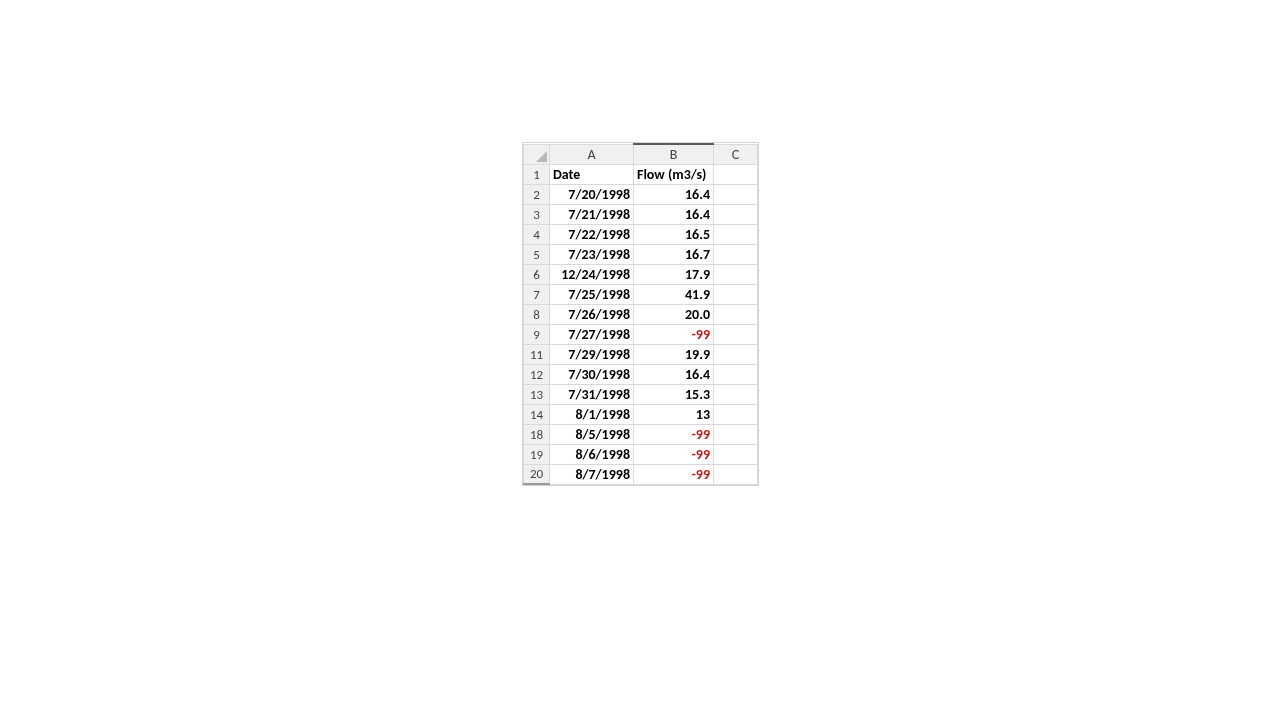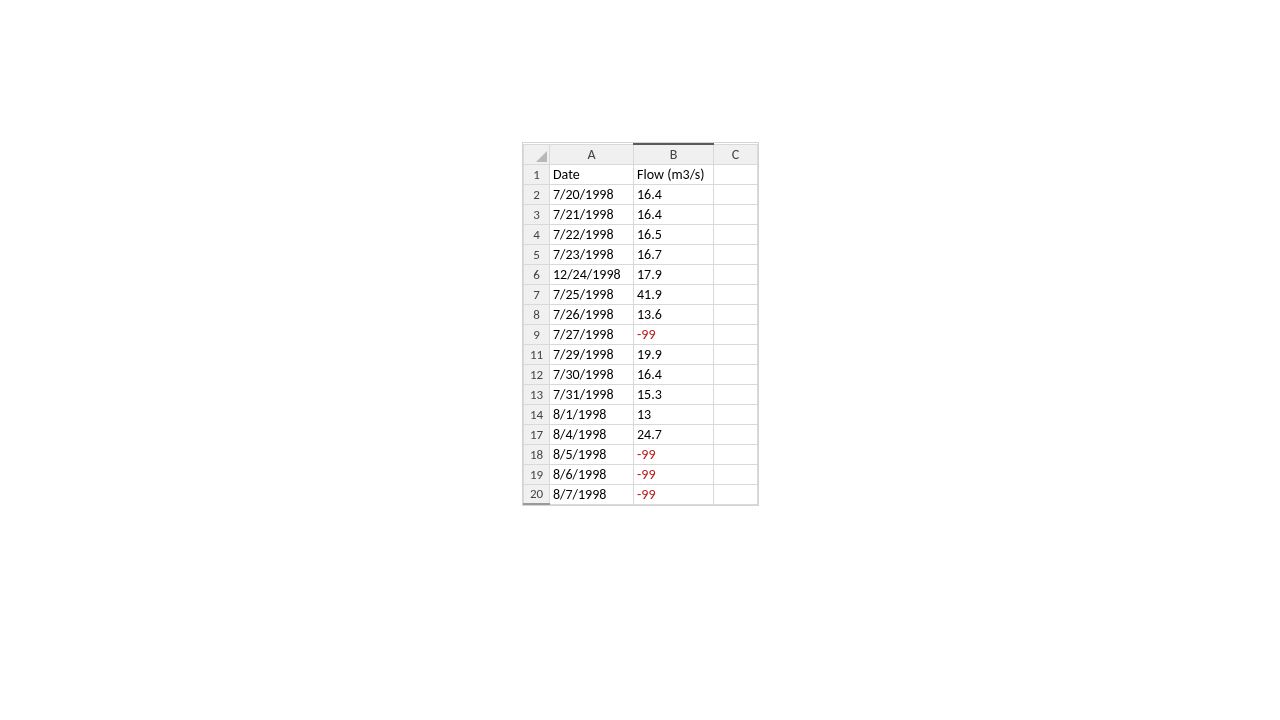--- a/index.html
+++ b/index.html
@@ -67,26 +67,27 @@
     background: #f0f0f0;
     font-weight: normal;
     text-align: center;
     color: #444;
     font-size: 13px;
   }
   
   td {
     background: #fff;
     font-size: 14px;
+    font-weight: bold;
   }
   .col-A { width: 84px; }
   .col-B { width: 80px; }
   .col-C { width: 44px; }
   .al  { text-align: left; }
-  .ar  { }
+  .ar  { text-align: right; }
   .neg { color: #b91c1c; }
   
   tr.lastrow th.rowhead { border-bottom: 2px solid #9a9a9a; }
 </style>
 </head>
 <body>
 
 <div class="sheet-wrap">
   <table class="sheet">
     <colgroup>
@@ -143,21 +144,21 @@
       </tr>
       <tr>
         <th class="rowhead">7</th>
         <td class="ar">7/25/1998</td>
         <td class="ar">41.9</td>
         <td></td>
       </tr>
       <tr>
         <th class="rowhead">8</th>
         <td class="ar">7/26/1998</td>
-        <td class="ar">13.6</td>
+        <td class="ar">20.0</td>
         <td></td>
       </tr>
       <tr>
         <th class="rowhead">9</th>
         <td class="ar">7/27/1998</td>
         <td class="ar neg">-99</td>
         <td></td>
       </tr>
       <tr>
         <th class="rowhead">11</th>
@@ -174,26 +175,20 @@
       <tr>
         <th class="rowhead">13</th>
         <td class="ar">7/31/1998</td>
         <td class="ar">15.3</td>
         <td></td>
       </tr>
       <tr>
         <th class="rowhead">14</th>
         <td class="ar">8/1/1998</td>
         <td class="ar">13</td>
-        <td></td>
-      </tr>
-      <tr>
-        <th class="rowhead">17</th>
-        <td class="ar">8/4/1998</td>
-        <td class="ar">24.7</td>
         <td></td>
       </tr>
       <tr>
         <th class="rowhead">18</th>
         <td class="ar">8/5/1998</td>
         <td class="ar neg">-99</td>
         <td></td>
       </tr>
       <tr>
         <th class="rowhead">19</th>

